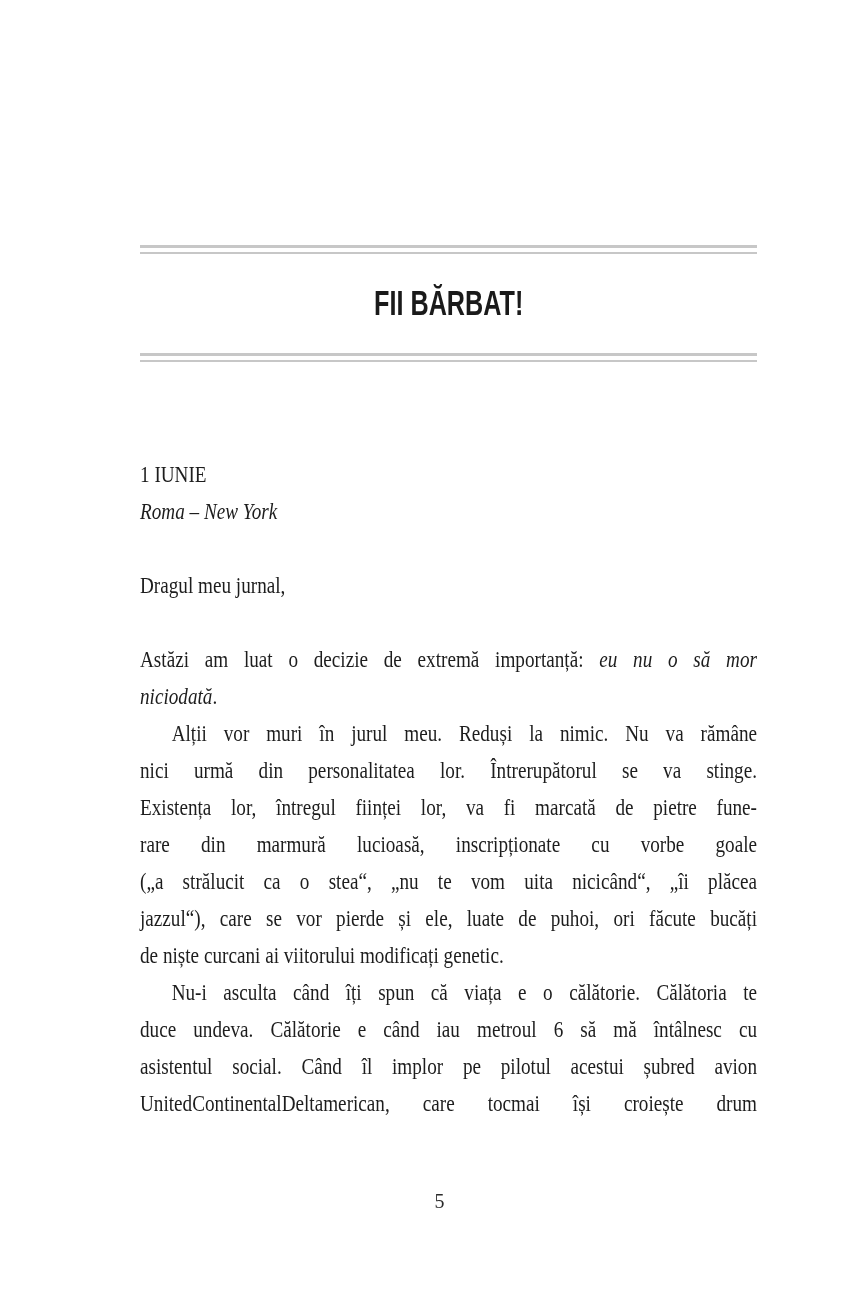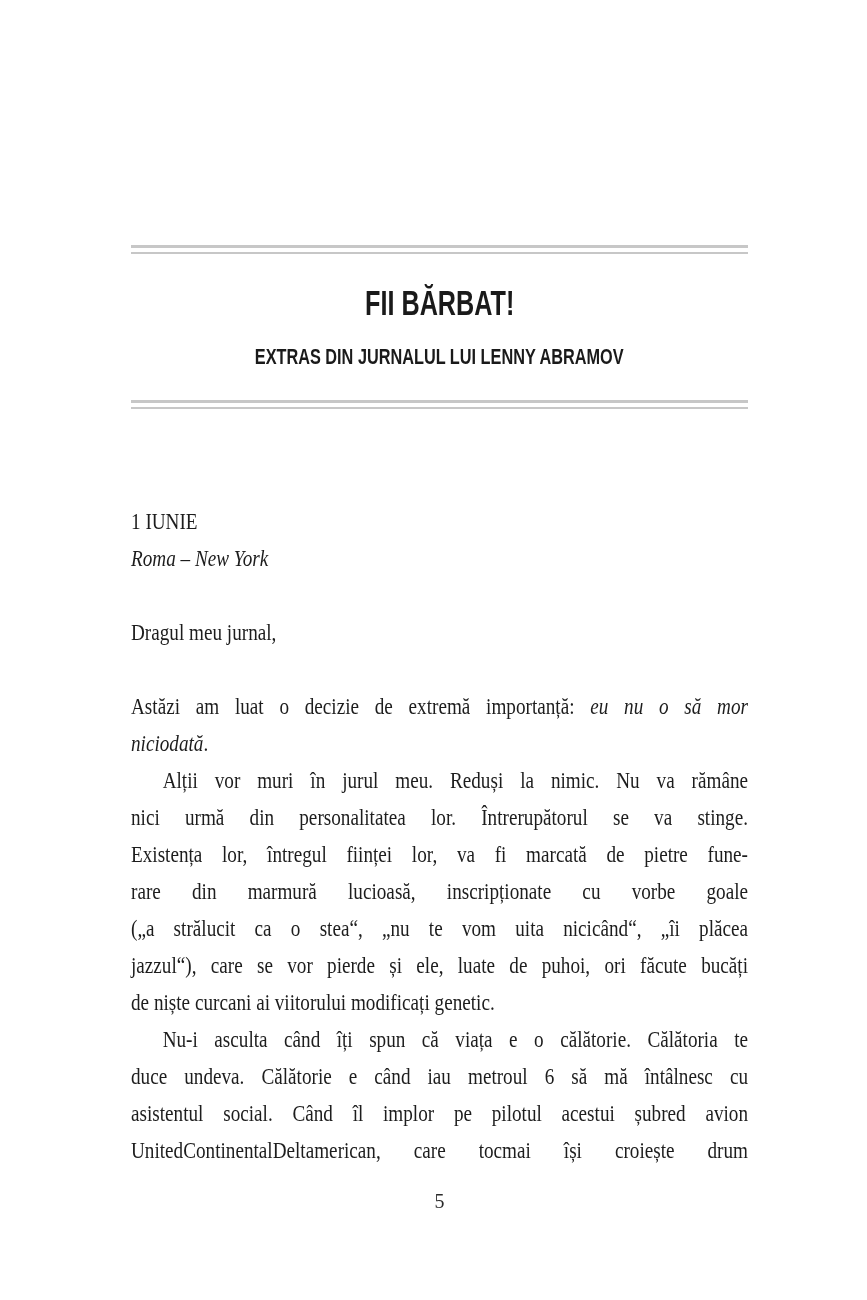--- a/index.html
+++ b/index.html
@@ -3,21 +3,21 @@
 <meta charset="utf-8">
 <style>
   * { margin: 0; padding: 0; box-sizing: border-box; }
   html, body {
     width: 867px; height: 1300px;
     background: #ffffff;
     overflow: hidden;
     font-family: "Liberation Serif", "DejaVu Serif", serif;
     color: #1d1d1d;
   }
-  .page { position: relative; width: 726px; height: 1300px; background: #ffffff; }
+  .page { position: relative; width: 726px; height: 1300px; background: #ffffff; padding-left: 9px; }
   .content { margin-left: 131px; width: 617px; }
 
   
   .rule-double { width: 100%; }
   .rule-double .rl { display: block; height: 2.5px; background: #c7c7c7; }
   .rule-double .rl + .rl { margin-top: 4px; }
   .rule-top { padding-top: 245px; }
   .rule-bottom { margin-top: 32px; }
 
   
@@ -81,23 +81,20 @@
 
     <div class="rule-double rule-top">
       <span class="rl"></span>
       <span class="rl"></span>
     </div>
 
     <h1 class="title">
       <span class="cond">FII BĂRBAT!</span>
     </h1>
 
-    <h2 class="subtitle">
-      <span class="cond">EXTRAS DIN JURNALUL LUI LENNY ABRAMOV</span>
-    </h2>
 
     <div class="rule-double rule-bottom">
       <span class="rl"></span>
       <span class="rl"></span>
     </div>
 
     <div class="textblock">
       <div class="entry-head">
         <div class="line entry-date">1 IUNIE</div>
         <div class="line entry-route">Roma – New York</div>

